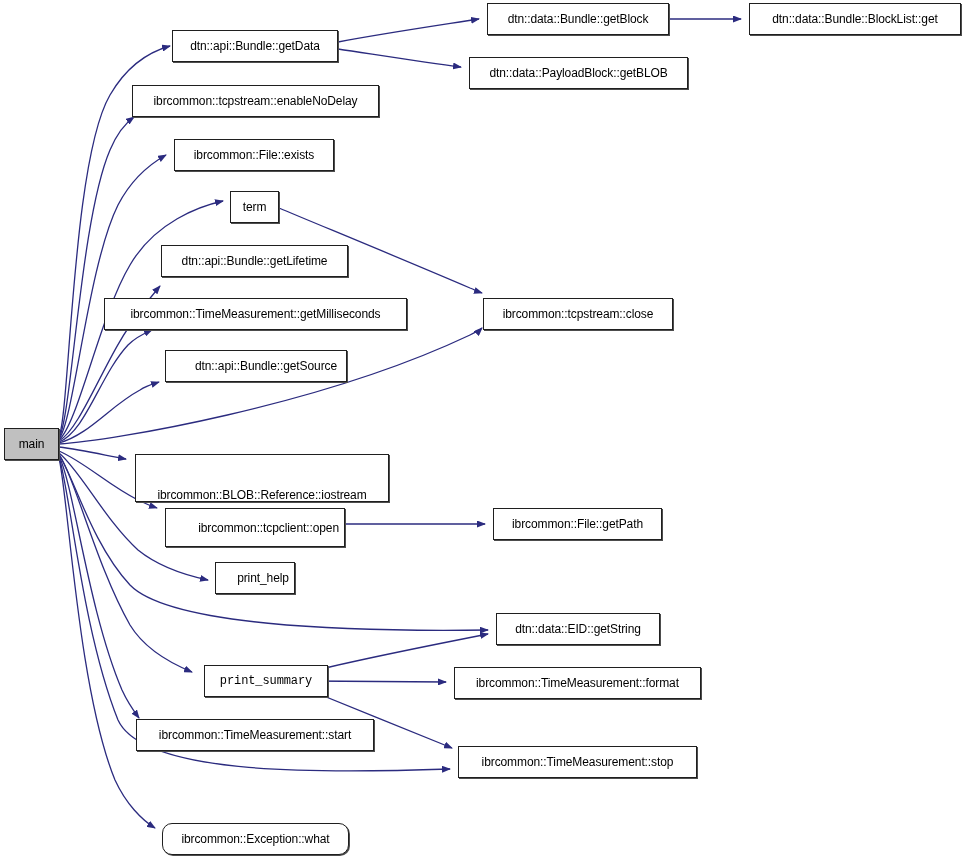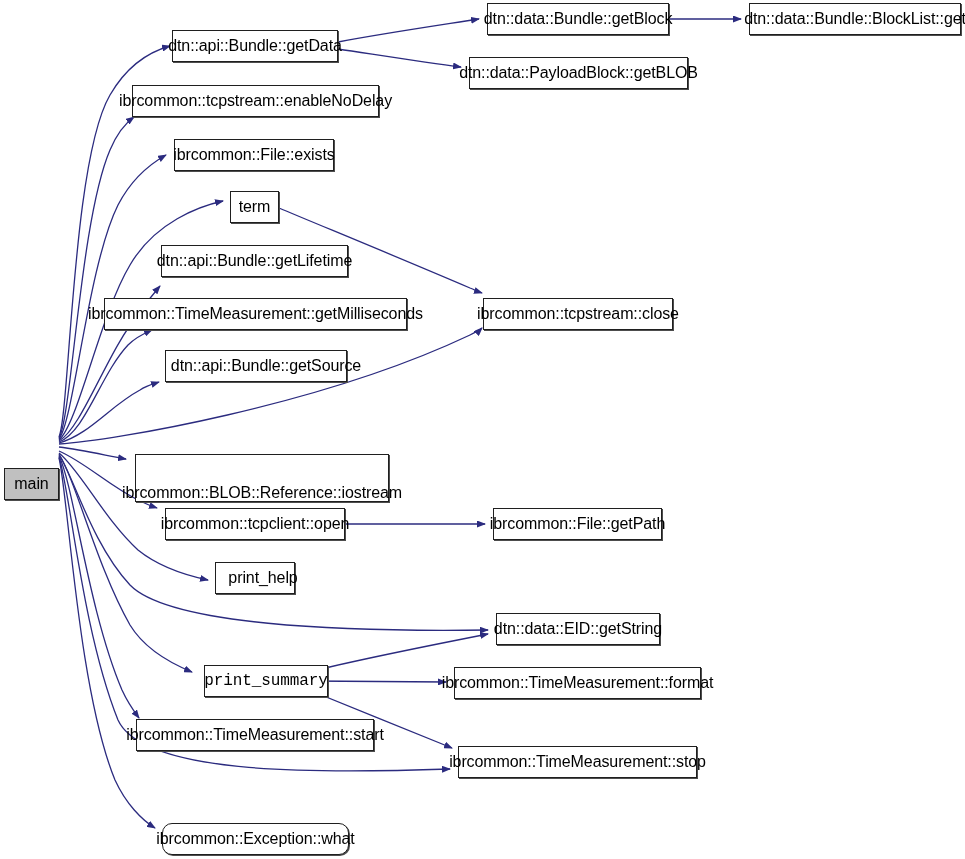--- a/index.html
+++ b/index.html
@@ -23,32 +23,31 @@
     width: 965px;
     height: 859px;
     pointer-events: none;
   }
   .node {
     position: absolute;
     box-sizing: border-box;
     border: 1px solid #1f1f1f;
     background: #ffffff;
     color: #000000;
-    font-size: 16px;
+    font-size: 12px;
     line-height: 1;
     display: flex;
     align-items: center;
     justify-content: center;
     white-space: nowrap;
     letter-spacing: -0.1px;
     box-shadow: 1px 1px 0 0 #4d4d4d;
   }
   .node.root {
     background: #c0c0c0;
-    margin-top: 40px;
   }
   .node-label {
     display: block;
     padding: 0 5px;
     transform: translateY(-0.5px);
   }
 </style>
 </head>
 <body>
 
@@ -119,21 +118,21 @@
       </div>
       <div class="node" style="left: 483px; top: 298px; width: 190px; height: 32px;">
         <span class="node-label">ibrcommon::tcpstream::close</span>
       </div>
       <div class="node" style="left: 165px; top: 350px; width: 182px; height: 32px; padding-left: 20px;">
         <span class="node-label">dtn::api::Bundle::getSource</span>
       </div>
       <div class="node" style="left: 135px; top: 454px; width: 254px; height: 48px; align-items: flex-end;">
         <span class="node-label">ibrcommon::BLOB::Reference::iostream</span>
       </div>
-      <div class="node" style="left: 165px; top: 508px; width: 180px; height: 32px;">
+      <div class="node" style="left: 165px; top: 508px; width: 180px; height: 39px; justify-content: flex-end;">
         <span class="node-label">ibrcommon::tcpclient::open</span>
       </div>
       <div class="node" style="left: 493px; top: 508px; width: 169px; height: 32px;">
         <span class="node-label">ibrcommon::File::getPath</span>
       </div>
       <div class="node" style="left: 215px; top: 562px; width: 80px; height: 32px; padding-left: 16px;">
         <span class="node-label">print_help</span>
       </div>
       <div class="node" style="left: 496px; top: 613px; width: 164px; height: 32px;">
         <span class="node-label">dtn::data::EID::getString</span>

